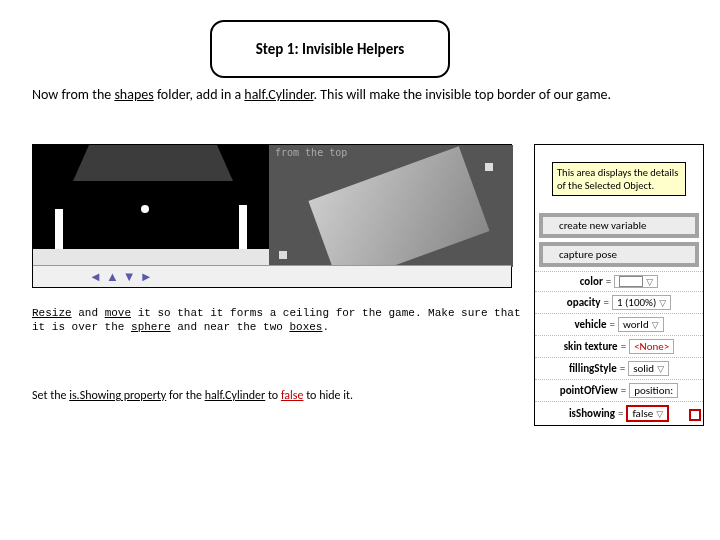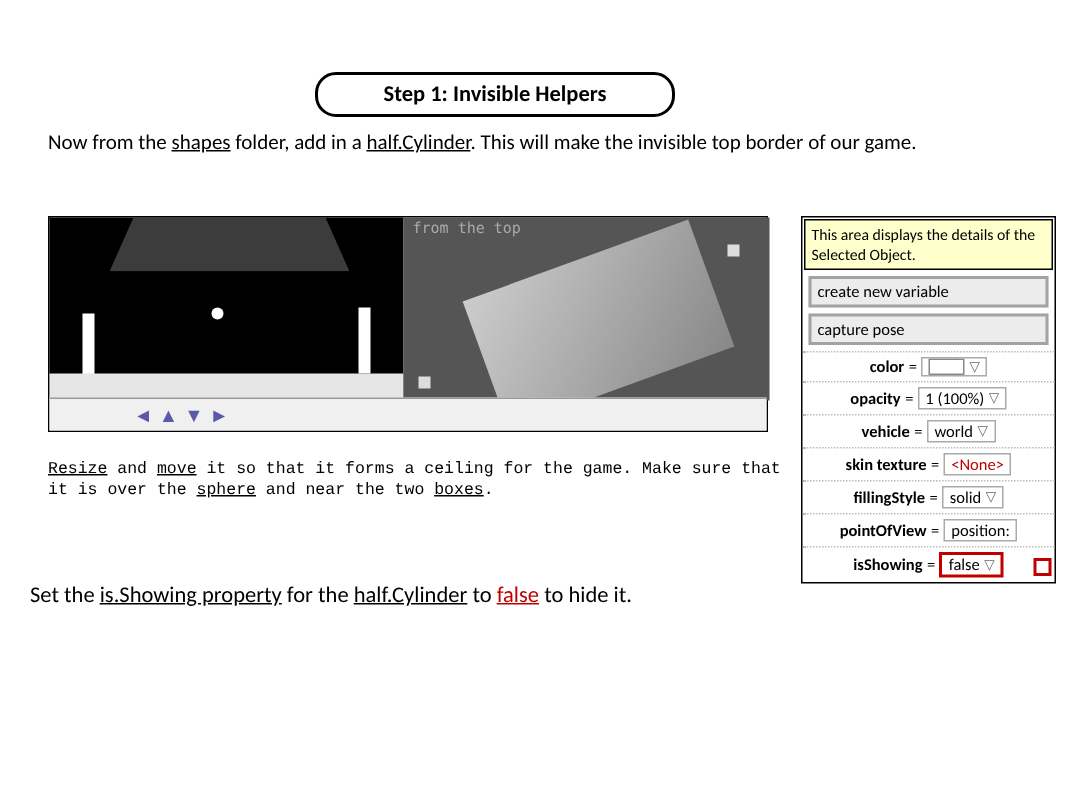--- a/index.html
+++ b/index.html
@@ -1,45 +1,45 @@
 <!DOCTYPE html>
 <html><head>
 <meta charset="utf-8">
 <style>
   * { box-sizing: border-box; margin: 0; padding: 0; }
   body { width: 720px; height: 540px; font-family: Calibri, Arial, sans-serif; background: #fff; position: relative; }
   .step-header {
     position: absolute; top: 20px; left: 210px; width: 240px;
-    border: 2px solid #000; border-radius: 14px; padding: 4px 0;
-    text-align: center; font-weight: bold; font-size: 15px; margin-top: 28px;
+    border: 2px solid #000; border-radius: 14px; padding: 18px 0;
+    text-align: center; font-weight: bold; font-size: 15px;
   }
   .para1 { position: absolute; top: 86px; left: 32px; width: 640px; font-size: 14px; line-height: 1.3; }
   .underline { text-decoration: underline; }
   .viewport-wrap { position: absolute; top: 144px; left: 32px; width: 480px; height: 144px; border: 1px solid #000; background: #fff; }
   .viewport { position: relative; width: 100%; height: 122px; padding-left: 24px; }
   .vp-left { position: absolute; left: 0; top: 0; width: 236px; height: 122px; background: #000; }
   .vp-left .trap { position: absolute; left: 40px; top: 0; width: 160px; height: 36px; background: #3c3c3c; clip-path: polygon(10% 0, 90% 0, 100% 100%, 0 100%); }
   .vp-left .dot { position: absolute; left: 108px; top: 60px; width: 8px; height: 8px; background: #fff; border-radius: 50%; }
   .vp-left .bar-l { position: absolute; left: 22px; top: 64px; width: 8px; height: 44px; background: #fff; }
   .vp-left .bar-r { position: absolute; left: 206px; top: 60px; width: 8px; height: 44px; background: #fff; }
   .vp-left .floor { position: absolute; left: 0; bottom: 0; width: 100%; height: 18px; background: #e6e6e6; }
   .vp-right { position: absolute; left: 236px; top: 0; width: 244px; height: 122px; background: #555; overflow: hidden; }
   .vp-right .lbl { position: absolute; left: 6px; top: 2px; font-size: 10px; color: #aaa; font-family: monospace; }
   .vp-right .shape { position: absolute; left: 50px; top: 26px; width: 160px; height: 90px; background: linear-gradient(135deg,#ccc,#888); transform: rotate(-20deg); }
   .vp-right .sq1 { position: absolute; right: 20px; top: 18px; width: 8px; height: 8px; background: #ddd; }
   .vp-right .sq2 { position: absolute; left: 10px; bottom: 8px; width: 8px; height: 8px; background: #ddd; }
   .toolbar { position: absolute; left: 0; bottom: 0; width: 100%; height: 22px; background: #f0f0f0; border-top: 1px solid #999; display: flex; align-items: center; gap: 4px; padding-left: 56px; }
   .toolbar span { font-size: 13px; color: #5a5aa8; }
   .para2 { position: absolute; top: 306px; left: 32px; width: 490px; font-size: 11px; line-height: 1.3; font-family: Liberation Mono, monospace; }
-  .para3 { position: absolute; top: 388px; left: 20px; width: 490px; font-size: 15px; line-height: 1.3; }
+  .para3 { position: absolute; top: 388px; left: 32px; width: 490px; font-size: 12px; line-height: 1.3; }
   .red { color: #c00000; }
   .details-panel { position: absolute; top: 144px; right: 16px; width: 170px; border: 1px solid #000; background: #fff; font-size: 11px; }
   .details-panel .title { background: #e6e6e6; padding: 3px 4px; font-weight: bold; border-bottom: 1px solid #888; }
-  .details-panel .tooltip { background: #ffffcc; border: 1px solid #000; padding: 3px 4px; font-size: 10.5px; margin: 1px; }
-  .details-panel .btn { background: #ececec; border: 2px solid #a3a3a3; margin: 4px; padding: 2px 4px; cursor: pointer; }
+  .details-panel .tooltip { background: #ffffcc; border: 1px solid #000; padding: 3px 4px; font-size: 10.5px; margin: 17px; }
+  .details-panel .btn { background: #ececec; border: 4px solid #a3a3a3; margin: 4px; padding: 2px 16px; cursor: pointer; }
   .details-panel .row { display: flex; align-items: center; border-top: 1px dotted #bbb; padding: 3px 4px; gap: 3px; justify-content: center; }
   .details-panel .key { font-weight: bold; color: #000; }
   .details-panel .eq { color: #000; }
   .details-panel .val { background: #fff; border: 1px solid #aaa; padding: 0 4px; display: inline-flex; align-items: center; gap: 3px; }
   .details-panel .chev { font-size: 9px; color: #666; }
   .swatch { display: inline-block; width: 24px; height: 11px; background: #fff; border: 1px solid #888; }
   .none-val { color: #c00000; }
   .false-box { border: 2px solid #c00000 !important; padding: 1px 6px; }
   .red-sq { position: absolute; right: 2px; width: 12px; height: 12px; border: 2px solid #c00000; bottom: 4px; }
 </style>

